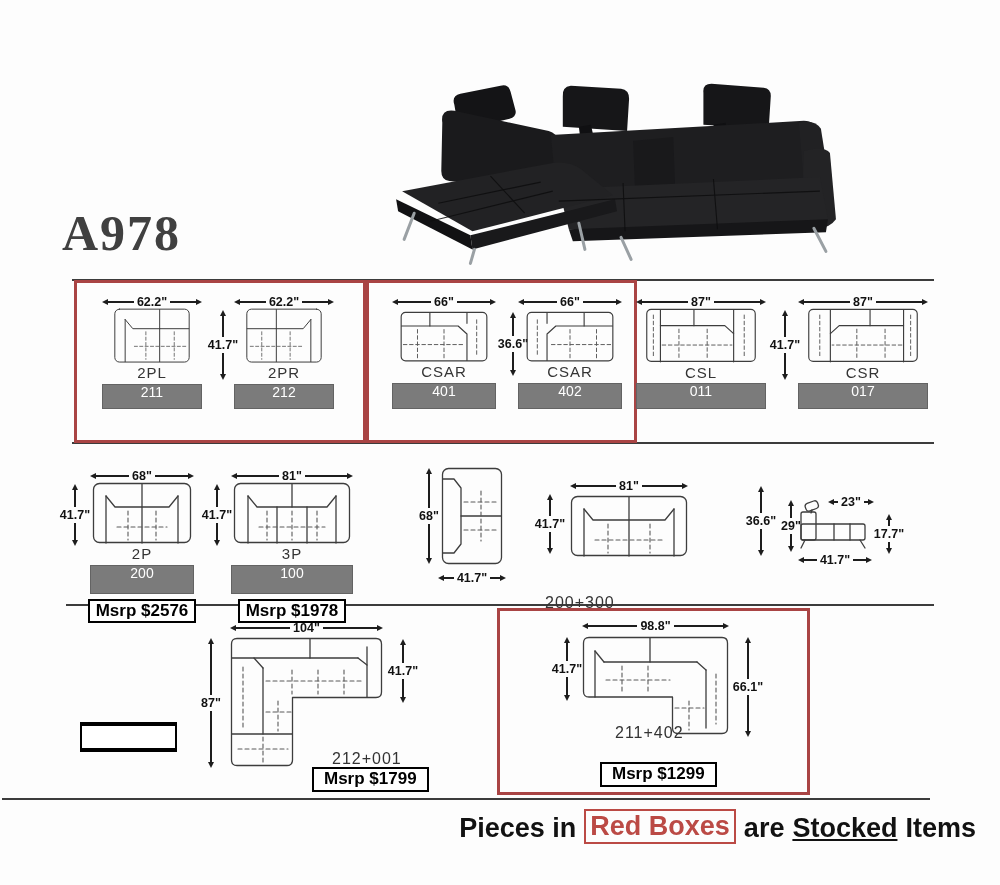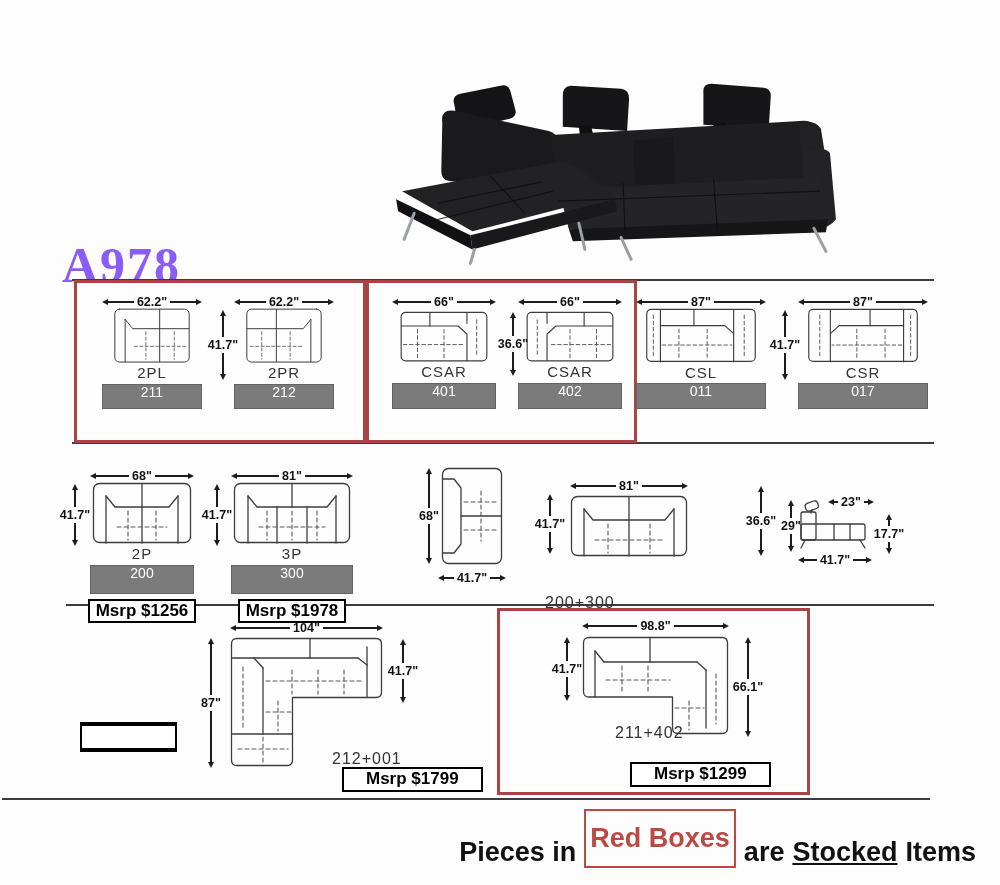--- a/index.html
+++ b/index.html
@@ -1,21 +1,21 @@
 <!DOCTYPE html>
 <html style="--red: #a94444; --bar: #7b7b7b;"><head>
 <meta charset="utf-8">
 <style>
   :root{ --red:#a94444; --bar:#7b7b7b; }
   *{box-sizing:border-box;margin:0;padding:0;}
   body{background:#ffffff;font-family:"Liberation Sans",sans-serif;}
   .page{position:relative;width:1000px;height:885px;background:#fdfdfd;overflow:hidden;}
 
   .title{position:absolute;left:62px;top:204px;font-family:"Liberation Serif",serif;
-         font-weight:bold;font-size:50px;color:#8b5cf6;letter-spacing:2px;margin-top:32px;}
+         font-weight:bold;font-size:50px;color:#404040;letter-spacing:2px;}
 
   .hline{position:absolute;height:2px;background:#3c3c3c;}
   .redbox{position:absolute;border:3px solid var(--red);background:transparent;}
 
   
   .hdim{position:absolute;display:flex;align-items:center;height:12px;}
   .hdim .ln{flex:1;height:1.4px;background:#1d1d1d;}
   .hdim .al{width:0;height:0;border-right:6px solid #1d1d1d;border-top:3px solid transparent;border-bottom:3px solid transparent;}
   .hdim .ar{width:0;height:0;border-left:6px solid #1d1d1d;border-top:3px solid transparent;border-bottom:3px solid transparent;}
   .vdim{position:absolute;display:flex;flex-direction:column;align-items:center;width:34px;}
@@ -28,33 +28,33 @@
   
   .piece{position:absolute;display:flex;flex-direction:column;align-items:center;}
   .piece .grow{flex:1;}
   .pname{font-size:15px;color:#343434;letter-spacing:1px;line-height:1.1;margin-top:2px;}
   .bar{margin-top:2px;background:var(--bar);border:1px solid #636363;color:#fff;
        font-size:14px;text-align:center;line-height:15px;height:29px;align-self:stretch;}
   .msrp{margin-top:5px;border:2px solid #000;background:#fff;color:#000;font-weight:700;
         font-size:17px;line-height:1.1;padding:1px 6px;white-space:nowrap;}
   .plabel{position:absolute;font-size:16px;color:#333;letter-spacing:1px;}
   .msrp-abs{position:absolute;border:2px solid #000;background:#fff;font-weight:700;
-        font-size:17px;line-height:1.1;padding:1px 22px;white-space:nowrap;color:#000;margin-left:30px;}
+        font-size:17px;line-height:1.1;padding:1px 10px;white-space:nowrap;color:#000;}
 
   svg.diag{display:block;}
   svg.diag path, svg.diag rect{fill:none;stroke:#3d3d3d;stroke-width:1.3;stroke-linejoin:round;stroke-linecap:round;}
   svg.diag .d{stroke:#5a5a5a;stroke-width:1.1;stroke-dasharray:4 3;}
   .flip{transform:scaleX(-1);}
 
   .emptybox{position:absolute;left:80px;top:722px;width:97px;height:30px;background:#fff;
             border-top:4px solid #000;border-bottom:4px solid #000;border-left:2px solid #000;border-right:2px solid #000;}
 
   .footer{position:absolute;top:809px;right:24px;display:flex;align-items:flex-end;gap:8px;
           font-size:27px;font-weight:700;color:#121212;}
-  .footer .red{color:#bb4a45;border:2px solid #bb4a45;padding:12px 4px;}
+  .footer .red{color:#bb4a45;border:2px solid #bb4a45;padding:0 4px;}
   .footer .und{text-decoration:underline;}
 </style>
 </head>
 <body>
 
 <div class="page">
 
   <svg style="position:absolute;left:372px;top:50px;" width="472" height="220" viewBox="0 0 470 218">
     <g stroke="none">
       <path d="M82 54 Q79 45 88 43 L128 35 Q136 33 138 41 L143 60 Q144 66 137 68 L95 78 Q87 80 85 72 Z" fill="#141416"></path>
@@ -278,21 +278,21 @@
       <path d="M14 14 V61"></path>
         <path d="M86 14 V61"></path>
         <path d="M14 14 L23 25 H77 L86 14"></path>
       <path d="M50 2 V61"></path>
       <path class="d" d="M25 45 H75"></path>
         <path class="d" d="M36 29 V58"></path>
         <path class="d" d="M64 29 V58"></path>
     </svg>
     <div class="pname">2P</div>
     <div class="bar">200</div>
-    <div class="msrp">Msrp $1256</div>
+    <div class="msrp">Msrp $2576</div>
   </div>
   <div class="vdim" style="left:58px;top:484px;height:62px;">
     <span class="au"></span>
       <span class="ln"></span>
       <span class="dimtxt">41.7"</span>
       <span class="ln"></span>
       <span class="ad"></span>
   </div>
 
   <div class="piece" style="left:231px;top:470px;width:122px;">
@@ -310,21 +310,21 @@
         <path d="M15 14 L24 25 H94 L103 14"></path>
       <path d="M44 25 V61"></path>
         <path d="M74 25 V61"></path>
         <path d="M59 2 V25"></path>
       <path class="d" d="M26 45 H92"></path>
         <path class="d" d="M34 29 V58"></path>
         <path class="d" d="M59 29 V58"></path>
         <path class="d" d="M84 29 V58"></path>
     </svg>
     <div class="pname">3P</div>
-    <div class="bar">300</div>
+    <div class="bar">100</div>
     <div class="msrp">Msrp $1978</div>
   </div>
   <div class="vdim" style="left:200px;top:484px;height:62px;">
     <span class="au"></span>
       <span class="ln"></span>
       <span class="dimtxt">41.7"</span>
       <span class="ln"></span>
       <span class="ad"></span>
   </div>
 

